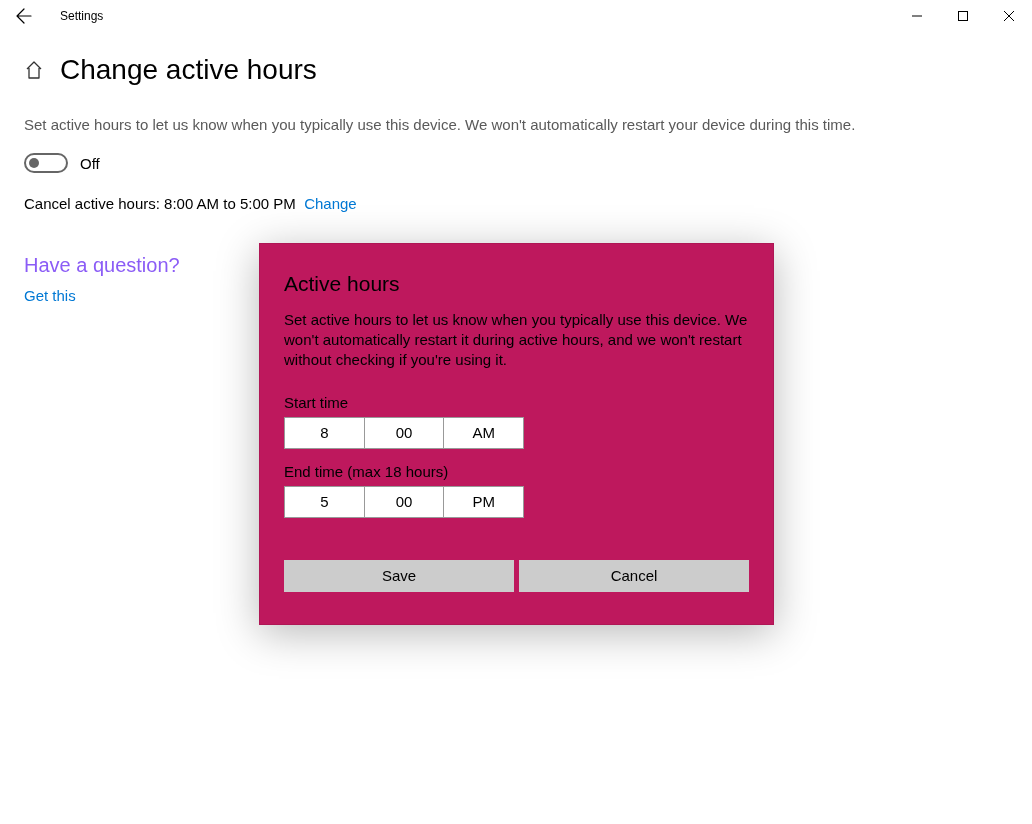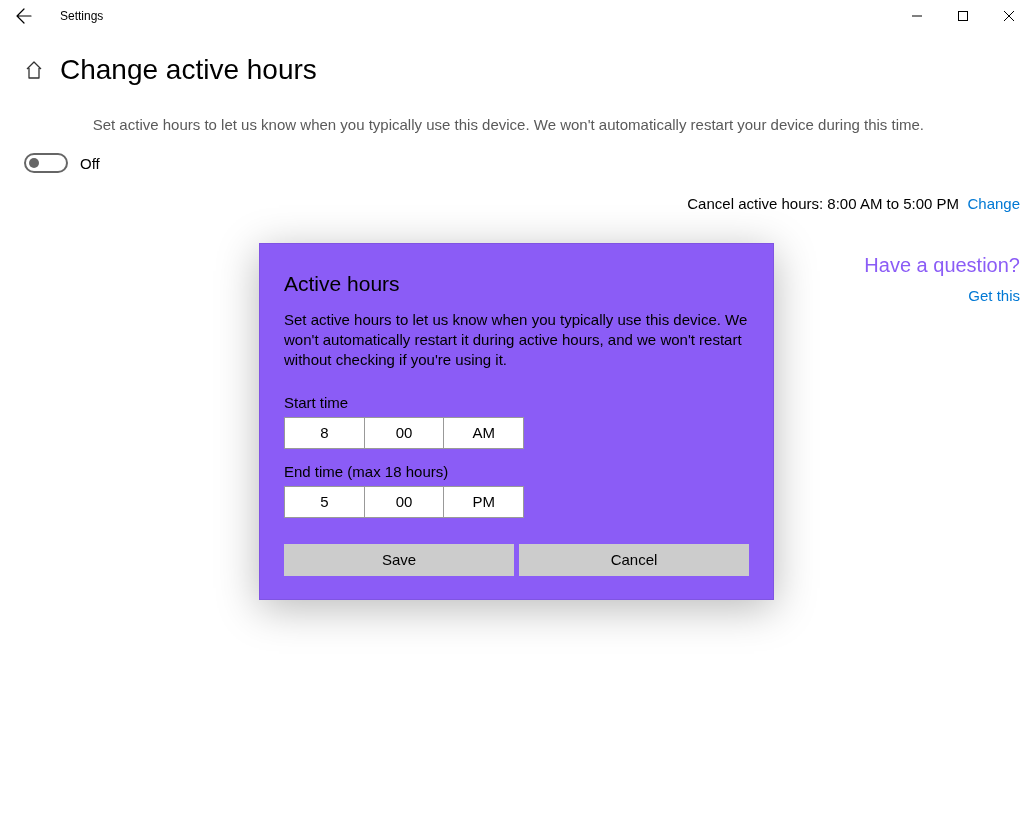--- a/index.html
+++ b/index.html
@@ -23,21 +23,20 @@
     display: flex; align-items: center; justify-content: center;
   }
   .titlebar .title { margin-left: 12px; }
   .titlebar .spacer { flex: 1; }
   .titlebar .winbtn {
     width: 46px; height: 32px;
     display: flex; align-items: center; justify-content: center;
   }
   .content {
     padding: 12px 12px 24px 24px;
-    text-align: right;
   }
   .page-header {
     display: flex;
     align-items: center;
     gap: 16px;
     margin-top: 10px;
   }
   .home-icon {
     width: 20px; height: 20px;
     display: flex; align-items: center; justify-content: center;
@@ -98,24 +97,24 @@
     margin-top: 10px;
     font-size: 15px;
   }
 
   
   .dialog {
     position: absolute;
     left: 259px; top: 243px;
     width: 515px;
     min-height: 338px;
-    background: #8b5cf6;
+    background: #be185d;
     box-shadow: 0 8px 40px rgba(0,0,0,0.28);
     border: 1px solid rgba(0,0,0,0.08);
-    padding: 24px 24px 23px 24px;
+    padding: 24px 24px 32px 24px;
   }
   .dialog h2 {
     font-size: 21px;
     font-weight: 400;
     margin: 4px 0 14px 0;
   }
   .dialog .dlg-desc {
     font-size: 15px;
     line-height: 1.33;
     color: #000;
@@ -135,21 +134,21 @@
     height: 30px;
     display: flex;
     align-items: center;
     justify-content: center;
     font-size: 15px;
     border-right: 1px solid #999;
     background: #fff;
   }
   .timepicker .cell:last-child { border-right: none; }
   .dlg-buttons {
-    margin-top: 26px;
+    margin-top: 42px;
     display: flex;
     gap: 5px;
   }
   .dlg-buttons .btn {
     flex: 1;
     height: 32px;
     background: #cccccc;
     border: none;
     display: flex;
     align-items: center;

